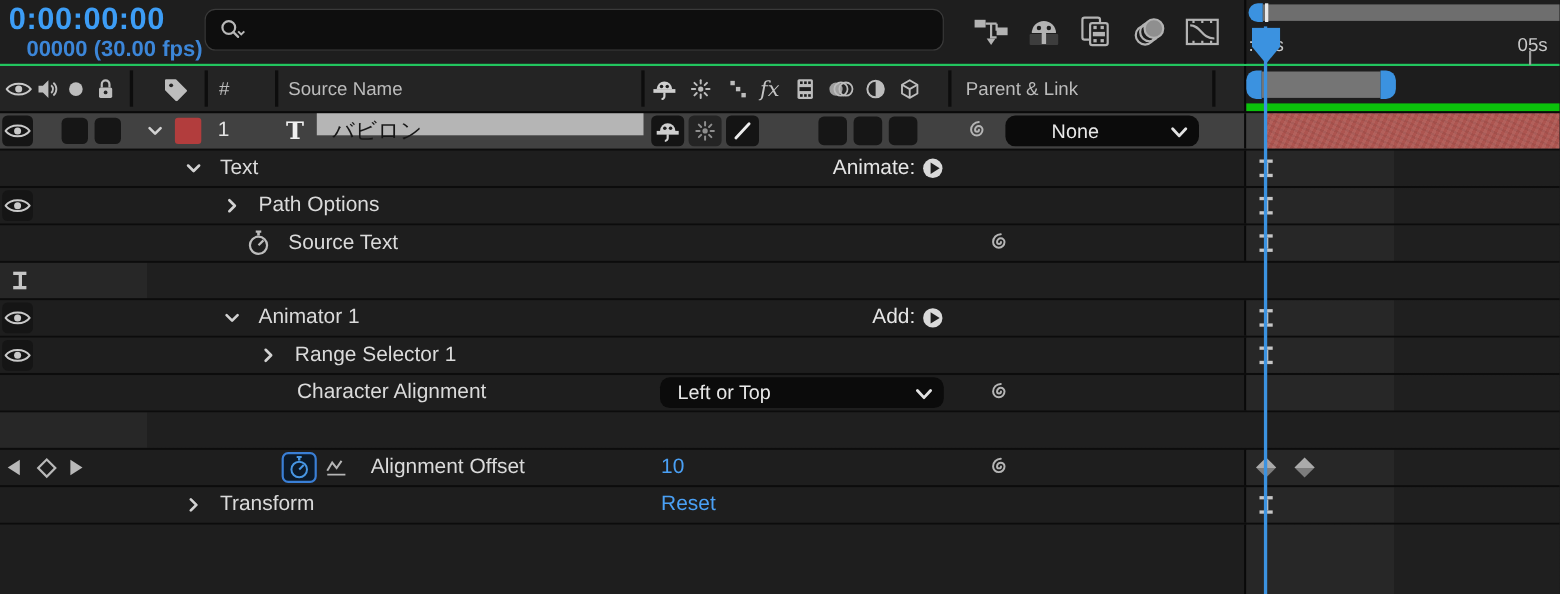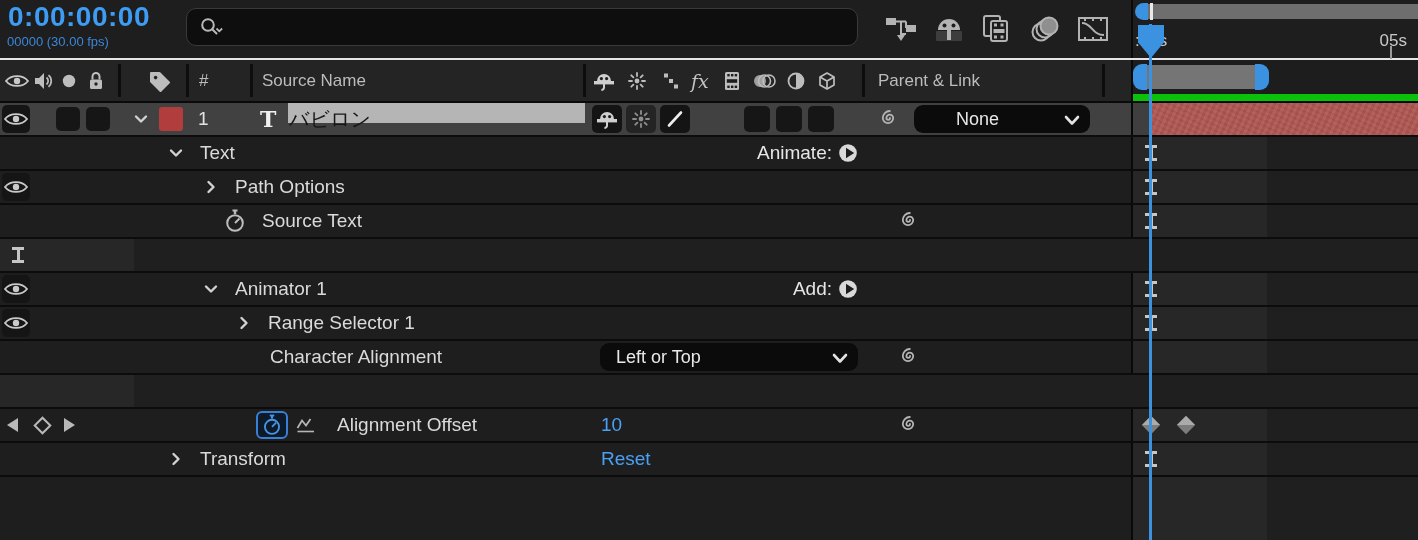--- a/index.html
+++ b/index.html
@@ -2,23 +2,23 @@
 <html style="--accent-blue: #3d9df5; --value-blue: #4aa0f5; --playhead-blue: #3b92e0; --label-red: #b23d3d; --layer-bar-red: #ad5550; --render-green: #0bc20b; --name-highlight: #b5b5b5; --selected-row: #414141;"><head>
 <meta charset="utf-8">
 <style>
   html,body{margin:0;padding:0;background:#141414;}
   .app{position:relative;width:1418px;height:540px;background:#1e1e1e;overflow:hidden;
        font-family:"Liberation Sans",sans-serif;color:#d6d6d6;-webkit-font-smoothing:antialiased;}
   .hrow{display:flex;width:1418px;box-sizing:border-box;}
   .cell-l{width:1133px;position:relative;box-sizing:border-box;border-right:2px solid #090909;}
   .cell-r{flex:1;position:relative;box-sizing:border-box;}
   
-  .topbar{height:60px;border-bottom:2px solid #e5e5e5;}
+  .topbar{height:60px;border-bottom:2px solid #22c55e;}
   .tc{position:absolute;left:8px;top:1px;font-size:28px;font-weight:bold;color:var(--accent-blue,#3d9df5);letter-spacing:.5px;cursor:text;}
-  .tc-sub{position:absolute;left:7px;top:34px;font-size:13px;color:#3c86d8;}
+  .tc-sub{position:absolute;left:24px;top:34px;font-size:20px;color:#3c86d8;font-weight:bold;}
   .searchbox{position:absolute;left:186px;top:8px;width:672px;height:38px;background:#0e0e0e;border:1px solid #3a3a3a;border-radius:10px;display:flex;align-items:center;padding-left:12px;box-sizing:border-box;}
   .searchbox input{background:transparent;border:none;outline:none;color:#ddd;font-size:16px;flex:1;margin-left:8px;font-family:"Liberation Sans",sans-serif;}
   .topicon{position:absolute;top:9px;width:40px;height:40px;display:flex;align-items:center;justify-content:center;}
   
   .nav-track{position:absolute;left:2px;right:0;top:3px;height:17px;}
   .nav-cap{position:absolute;left:0;top:0;width:13px;height:17px;background:var(--playhead-blue,#3b92e0);border-radius:9px 0 0 9px;}
   .nav-bar{position:absolute;left:13px;right:0;top:1px;height:15px;background:#6e6e6e;}
   .nav-tick{position:absolute;left:15px;top:0;width:3px;height:17px;background:#e9e9e9;}
   .ruler{position:absolute;left:0;right:0;top:22px;height:36px;}
   .tick-label{position:absolute;top:9px;font-size:17px;color:#c9c9c9;}
@@ -41,21 +41,21 @@
   .prow .cell-r{background:linear-gradient(to right,#272727 0,#272727 134px,#1f1f1f 134px);}
   .layer-row .cell-l{background:var(--selected-row,#414141);}
   .filler{height:63px;border-bottom:none;}
   .abs{position:absolute;top:50%;transform:translateY(-50%);display:flex;align-items:center;justify-content:center;}
   .plabel{position:absolute;top:50%;transform:translateY(-50%);font-size:19px;color:#dadada;white-space:nowrap;}
   .eyebox{position:absolute;left:2px;top:2px;width:28px;height:28px;background:#151515;border-radius:5px;display:flex;align-items:center;justify-content:center;cursor:pointer;}
   .blankbox{position:absolute;top:4px;width:24px;height:24px;background:#161616;border-radius:5px;cursor:pointer;}
   .swatch{position:absolute;left:159px;top:4px;width:24px;height:24px;background:var(--label-red,#b23d3d);border-radius:3px;cursor:pointer;}
   .laynum{position:absolute;left:198px;top:50%;transform:translateY(-50%);font-size:19px;color:#e2e2e2;}
   .t-icon{position:absolute;left:260px;top:50%;transform:translateY(-50%);font-family:"DejaVu Serif",serif;font-size:22px;font-weight:600;color:#f0f0f0;}
-  .nameplate{position:absolute;left:288px;top:0;width:297px;height:20px;background:var(--name-highlight,#b5b5b5);color:#161616;font-size:20px;line-height:32px;padding-left:1px;box-sizing:border-box;cursor:text;}
+  .nameplate{position:absolute;left:288px;top:0;width:297px;height:20px;background:var(--name-highlight,#b5b5b5);color:#161616;font-size:20px;line-height:32px;padding-left:14px;box-sizing:border-box;cursor:text;}
   .swbox{position:absolute;top:2px;width:30px;height:28px;background:#141414;border-radius:5px;display:flex;align-items:center;justify-content:center;cursor:pointer;}
   .swbox.dim{background:#242424;}
   .dd{position:absolute;top:2px;height:28px;background:#0b0b0b;border-radius:9px;display:flex;align-items:center;font-size:18px;color:#e8e8e8;box-sizing:border-box;cursor:pointer;white-space:nowrap;}
   .dd .ddchev{position:absolute;right:9px;top:8px;}
   .pval{position:absolute;left:601px;top:50%;transform:translateY(-50%);font-size:19px;color:var(--value-blue,#4aa0f5);cursor:pointer;}
   .paction{position:absolute;left:560px;width:272px;text-align:right;top:50%;transform:translateY(-50%);font-size:19px;color:#e6e6e6;cursor:pointer;}
   .playbtn{position:absolute;left:838px;top:6px;cursor:pointer;}
   .spiral{position:absolute;top:4px;cursor:pointer;}
   .stopbox{position:absolute;left:256px;top:2px;width:32px;height:28px;background:#0c1a29;border:2px solid #3a7fd6;border-radius:6px;box-sizing:border-box;display:flex;align-items:center;justify-content:center;cursor:pointer;}
   

